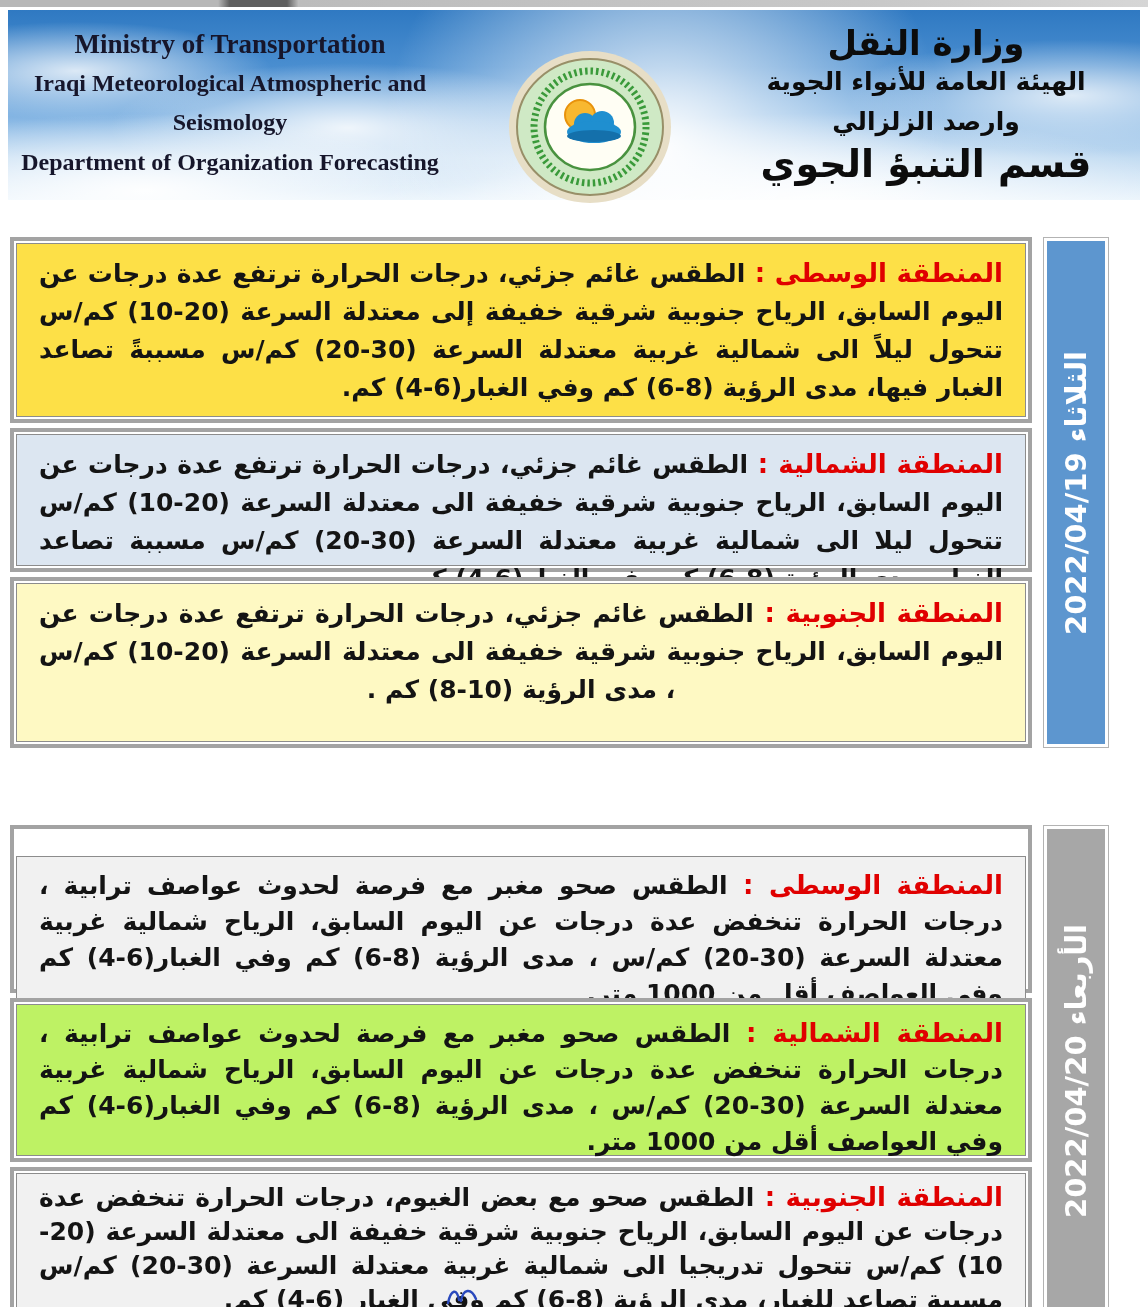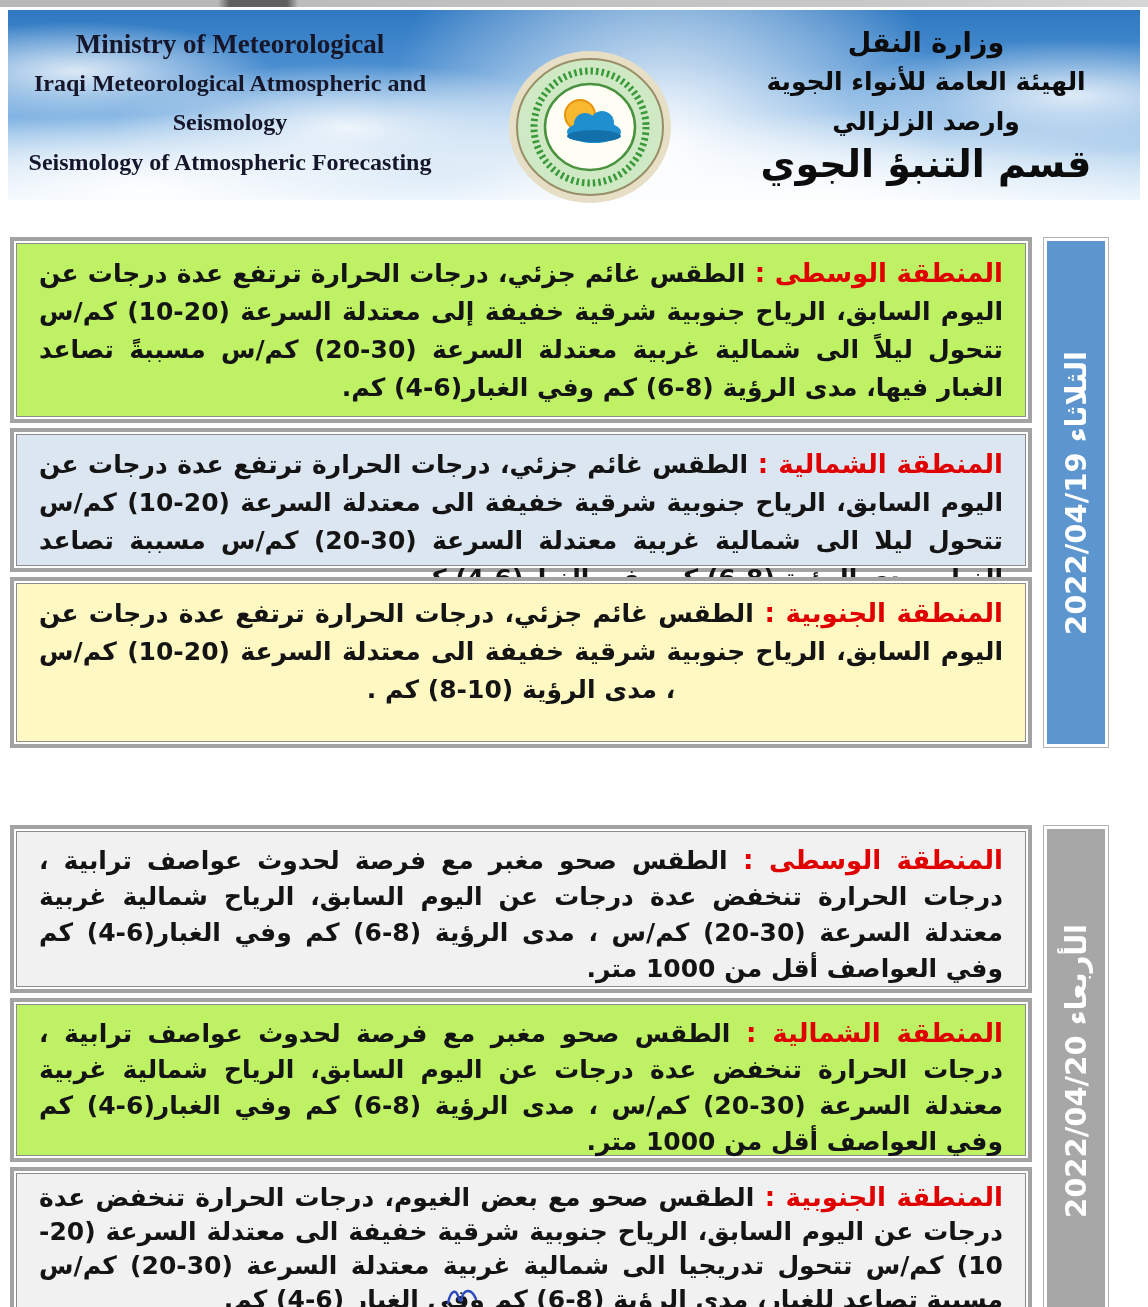--- a/index.html
+++ b/index.html
@@ -28,21 +28,21 @@
     position:absolute;left:12px;top:14px;width:420px;text-align:center;
     font-family:"Liberation Serif","DejaVu Serif",serif;color:#16162b;
   }
   .hdr-en .l1{font-size:27px;font-weight:700;line-height:40px;}
   .hdr-en .l2{font-size:24px;font-weight:700;line-height:39px;}
   .hdr-en .l3{font-size:24px;font-weight:700;line-height:40px;}
   .hdr-ar{
     position:absolute;right:14px;top:14px;width:400px;text-align:center;direction:rtl;
     color:#0c0c0c;font-weight:700;
   }
-  .hdr-ar .l1{font-size:27px;line-height:38px;}
+  .hdr-ar .l1{font-size:34px;line-height:38px;}
   .hdr-ar .l2{font-size:25px;line-height:40px;}
   .hdr-ar .l3{font-size:38px;line-height:44px;}
   .logo{position:absolute;left:498px;top:38px;width:168px;height:158px;}
   
   .section{position:absolute;left:10px;width:1128px;display:flex;gap:11px;}
   .section-1{top:237px;height:511px;}
   .section-2{top:825px;height:492px;}
   .boxes{width:1022px;display:flex;flex-direction:column;gap:5px;}
   .box-outer{border:4px solid #a3a3a3;background:#ffffff;padding:2px;box-sizing:border-box;}
   .box-inner{
@@ -68,23 +68,23 @@
   
   .ink-mark{position:absolute;left:445px;top:1284px;width:38px;height:23px;}
 </style>
 </head>
 <body>
 
 <div class="top-strip"></div>
 
 <div class="header">
   <div class="hdr-en">
-    <div class="l1">Ministry of Meteorological</div>
+    <div class="l1">Ministry of Transportation</div>
     <div class="l2">Iraqi Meteorological Atmospheric and Seismology</div>
-    <div class="l3">Seismology of Atmospheric Forecasting</div>
+    <div class="l3">Department of Organization Forecasting</div>
   </div>
 
   <svg class="logo" viewBox="0 0 168 158" xmlns="http://www.w3.org/2000/svg">
     <ellipse cx="84" cy="79" rx="81" ry="76" fill="#e7dec6"></ellipse>
     <ellipse cx="84" cy="79" rx="73" ry="68" fill="#cfe9c5" stroke="#988f68" stroke-width="2"></ellipse>
     <circle cx="84" cy="79" r="56" fill="none" stroke="#3a9a3a" stroke-width="7" stroke-dasharray="2.5 3"></circle>
     <ellipse cx="84" cy="79" rx="45" ry="43" fill="#fffef4" stroke="#49923f" stroke-width="2.5"></ellipse>
     <circle cx="74" cy="67" r="15" fill="#f8b830" stroke="#e8920c" stroke-width="2"></circle>
     <g fill="#1f8fd0">
       <circle cx="79" cy="76" r="11"></circle>
@@ -98,21 +98,21 @@
     <div class="l1">وزارة النقل</div>
     <div class="l2">الهيئة العامة للأنواء الجوية وارصد الزلزالي</div>
     <div class="l3">قسم التنبؤ الجوي</div>
   </div>
 </div>
 
 <div class="section section-1">
   <div class="boxes">
 
     <div class="box-outer box-1">
-      <div class="box-inner" style="background-color: #bef264;">
+      <div class="box-inner" style="background-color: #fde047;">
         <p><span class="region">المنطقة الوسطى : </span><span>الطقس غائم جزئي، درجات الحرارة ترتفع عدة درجات عن اليوم السابق، الرياح جنوبية شرقية خفيفة إلى معتدلة السرعة (20-10) كم/س تتحول ليلاً الى شمالية غربية معتدلة السرعة (30-20) كم/س مسببةً تصاعد الغبار فيها، مدى الرؤية (8-6) كم وفي الغبار(6-4) كم.</span></p>
       </div>
     </div>
 
     <div class="box-outer box-2">
       <div class="box-inner" style="background-color: rgb(220, 230, 241);">
         <p><span class="region">المنطقة الشمالية : </span><span>الطقس غائم جزئي، درجات الحرارة ترتفع عدة درجات عن اليوم السابق، الرياح جنوبية شرقية خفيفة الى معتدلة السرعة (20-10) كم/س تتحول ليلا الى شمالية غربية معتدلة السرعة (30-20) كم/س مسببة تصاعد الغبار، مدى الرؤية (8-6) كم وفي الغبار(6-4) كم.</span></p>
       </div>
     </div>
 
@@ -128,21 +128,21 @@
     <div class="bar-inner" style="background-color: rgb(93, 150, 207);">
       <span class="bar-label">الثلاثاء 2022/04/19</span>
     </div>
   </div>
 </div>
 
 <div class="section section-2">
   <div class="boxes">
 
     <div class="box-outer box-4">
-      <div class="box-inner" style="background-color: rgb(241, 241, 241);">
+      <div class="box-inner" style="background-color: rgb(241, 241, 241); margin-top: 25px;">
         <p><span class="region">المنطقة الوسطى : </span><span>الطقس صحو مغبر مع فرصة لحدوث عواصف ترابية ، درجات الحرارة تنخفض عدة درجات عن اليوم السابق، الرياح شمالية غربية معتدلة السرعة (30-20) كم/س ، مدى الرؤية (8-6) كم وفي الغبار(6-4) كم وفي العواصف أقل من 1000 متر.</span></p>
       </div>
     </div>
 
     <div class="box-outer box-5">
       <div class="box-inner" style="background-color: #bef264;">
         <p><span class="region">المنطقة الشمالية : </span><span>الطقس صحو مغبر مع فرصة لحدوث عواصف ترابية ، درجات الحرارة تنخفض عدة درجات عن اليوم السابق، الرياح شمالية غربية معتدلة السرعة (30-20) كم/س ، مدى الرؤية (8-6) كم وفي الغبار(6-4) كم وفي العواصف أقل من 1000 متر.</span></p>
       </div>
     </div>
 

